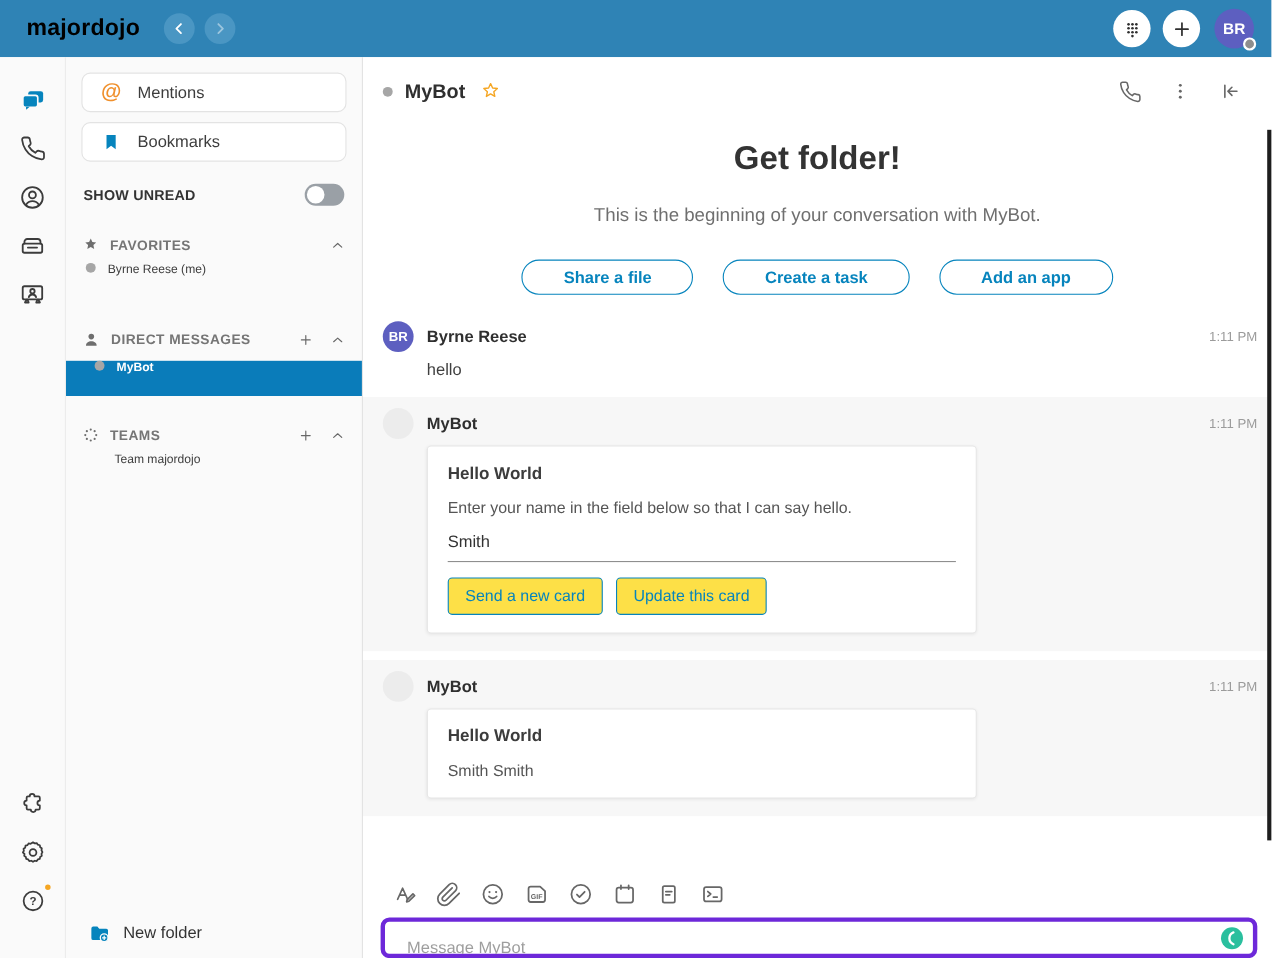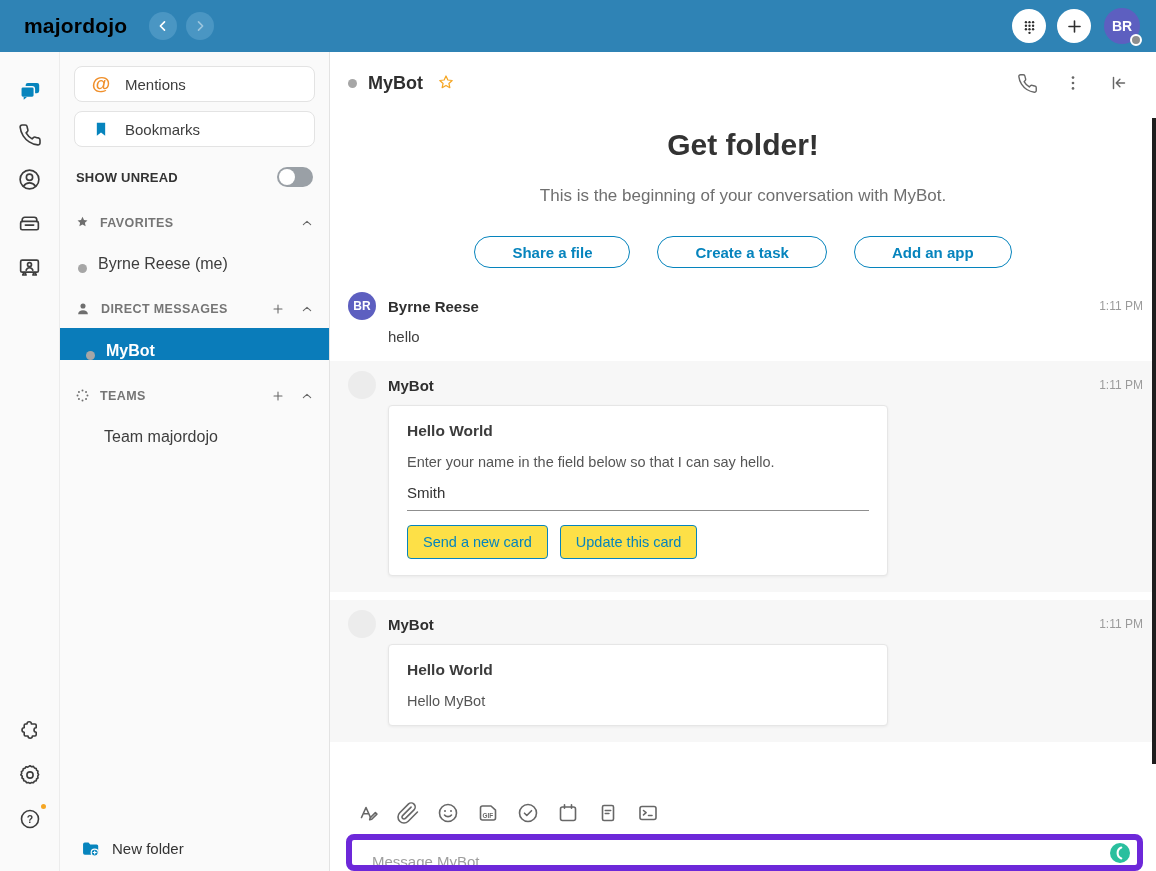--- a/index.html
+++ b/index.html
@@ -56,21 +56,21 @@
   .unread-row{display:flex;align-items:center;margin:11px 2px 0;}
   .unread-row .lbl{font-size:13px;font-weight:bold;color:#333;letter-spacing:.2px;}
   .toggle{margin-left:auto;width:36px;height:20px;border-radius:10px;background:#9aa0a6;
           position:relative;cursor:pointer;}
   .knob{position:absolute;left:2px;top:2px;width:16px;height:16px;border-radius:50%;background:#fff;}
   .section-hdr{display:flex;align-items:center;margin-top:27px;color:#757575;font-size:12.5px;
           font-weight:bold;letter-spacing:.4px;cursor:pointer;}
   .section-hdr .s-icon{margin-right:9px;}
   .hdr-ctl{margin-left:auto;display:flex;align-items:center;gap:13px;}
   .hdr-ctl svg{cursor:pointer;}
-  .item{display:flex;align-items:flex-end;height:34px;font-size:16px;color:#3d3d3d;
+  .item{display:flex;align-items:flex-start;height:34px;font-size:11px;color:#3d3d3d;
           padding-left:4px;margin-top:8px;cursor:pointer;}
   .dot{width:9px;height:9px;border-radius:50%;background:#a6a6a6;margin-right:11px;flex:none;}
   .item.selected{margin:10px -14px 0;height:32px;padding-left:26px;background:var(--selected_bg);
           color:#fff;font-weight:bold;}
   .item.no-dot{padding-left:30px;}
   .new-folder{margin-top:auto;display:flex;align-items:center;font-size:15px;color:#333;
           padding-left:6px;cursor:pointer;}
   .new-folder .lbl{margin-left:11px;}
 
   
@@ -112,21 +112,21 @@
         font-family:inherit;}
   .card-btns{margin-top:14px;display:flex;gap:12px;}
   .card-btn{height:34px;padding:0 15px;border:1px solid var(--accent);border-radius:4px;
         background:#fde047;color:var(--accent);font-weight:normal;font-size:14.5px;cursor:pointer;
         font-family:inherit;}
 
   .composer{padding:5px 13px 0 16px;}
   .tools{display:flex;gap:16px;padding:5px 0 9px 10px;}
   .tools>*{cursor:pointer;}
   .input-row{position:relative;}
-  .msg-input{width:100%;height:37px;border:6px solid #6d28d9;border-radius:8px;
+  .msg-input{width:100%;height:37px;border:4px solid #6d28d9;border-radius:8px;
         padding:17px 44px 0 20px;font-size:15px;color:#333;font-family:inherit;outline:none;}
   .msg-input::placeholder{color:#9e9e9e;}
   .send-badge{position:absolute;right:12px;top:8px;}
   .dark-strip{position:absolute;right:0;top:66px;width:4px;height:646px;background:#1e1e1e;
         cursor:pointer;}
 
   .ic{stroke:#3c3c3c;fill:none;stroke-width:1.6;stroke-linecap:round;stroke-linejoin:round;}
   .ic-gray{stroke:#676767;fill:none;stroke-width:1.6;stroke-linecap:round;stroke-linejoin:round;}
 </style>
 </head>
@@ -390,21 +390,21 @@
       </div>
 
       <div class="bot-block">
         <div class="msg-head">
           <div class="m-avatar bot"></div>
           <span class="m-name">MyBot</span>
           <span class="m-time">1:11 PM</span>
         </div>
         <div class="card">
           <div class="card-title">Hello World</div>
-          <div class="card-body">Hello MyBot</div>
+          <div class="card-body">Smith Smith</div>
         </div>
       </div>
     </div>
 
     <div class="composer">
       <div class="tools">
         <svg width="24" height="24" viewBox="0 0 24 24" class="ic-gray">
           <path d="M5.5 16.5 10 6.5l4.5 10M7.3 12.8h5.4"></path>
           <path d="m14.2 16.8 5.2-5.2 1.5 1.5-5.2 5.2-2 .5z"></path>
         </svg>

